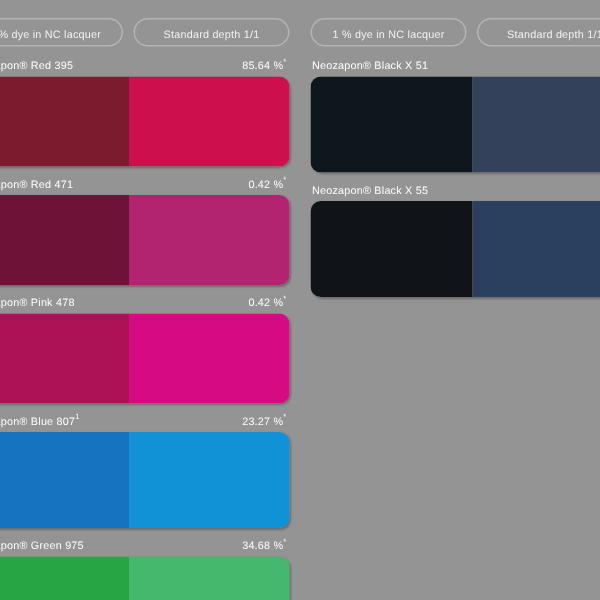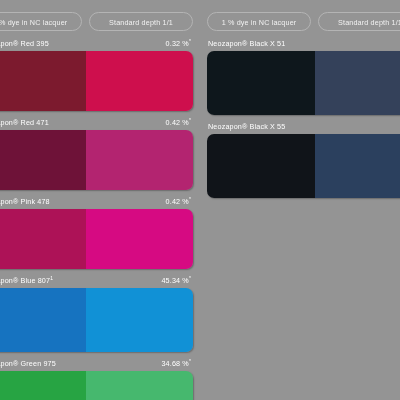--- a/index.html
+++ b/index.html
@@ -118,21 +118,21 @@
       <div class="btn-row">
         <div class="pill">1 % dye in NC lacquer</div>
         <div class="pill">Standard depth 1/1</div>
       </div>
 
       <div class="swatches">
 
         <div class="swatch-block">
           <div class="swatch-meta">
             <span class="swatch-name"><span>Neozapon® Red 395</span><sup></sup></span>
-            <span class="swatch-pct"><span>0.32 %</span><sup>*</sup></span>
+            <span class="swatch-pct"><span>85.64 %</span><sup>*</sup></span>
           </div>
           <div class="swatch">
             <div class="half" style="background: rgb(124, 26, 46);"></div>
             <div class="half" style="background: rgb(206, 15, 77);"></div>
           </div>
         </div>
 
         <div class="swatch-block">
           <div class="swatch-meta">
             <span class="swatch-name"><span>Neozapon® Red 471</span><sup></sup></span>
@@ -151,21 +151,21 @@
           </div>
           <div class="swatch">
             <div class="half" style="background: rgb(173, 18, 87);"></div>
             <div class="half" style="background: rgb(214, 10, 130);"></div>
           </div>
         </div>
 
         <div class="swatch-block">
           <div class="swatch-meta">
             <span class="swatch-name"><span>Neozapon® Blue 807</span><sup>1</sup></span>
-            <span class="swatch-pct"><span>45.34 %</span><sup>*</sup></span>
+            <span class="swatch-pct"><span>23.27 %</span><sup>*</sup></span>
           </div>
           <div class="swatch tall">
             <div class="half" style="background: rgb(22, 115, 192);"></div>
             <div class="half" style="background: rgb(17, 145, 214);"></div>
           </div>
         </div>
 
         <div class="swatch-block">
           <div class="swatch-meta">
             <span class="swatch-name"><span>Neozapon® Green 975</span><sup></sup></span>

